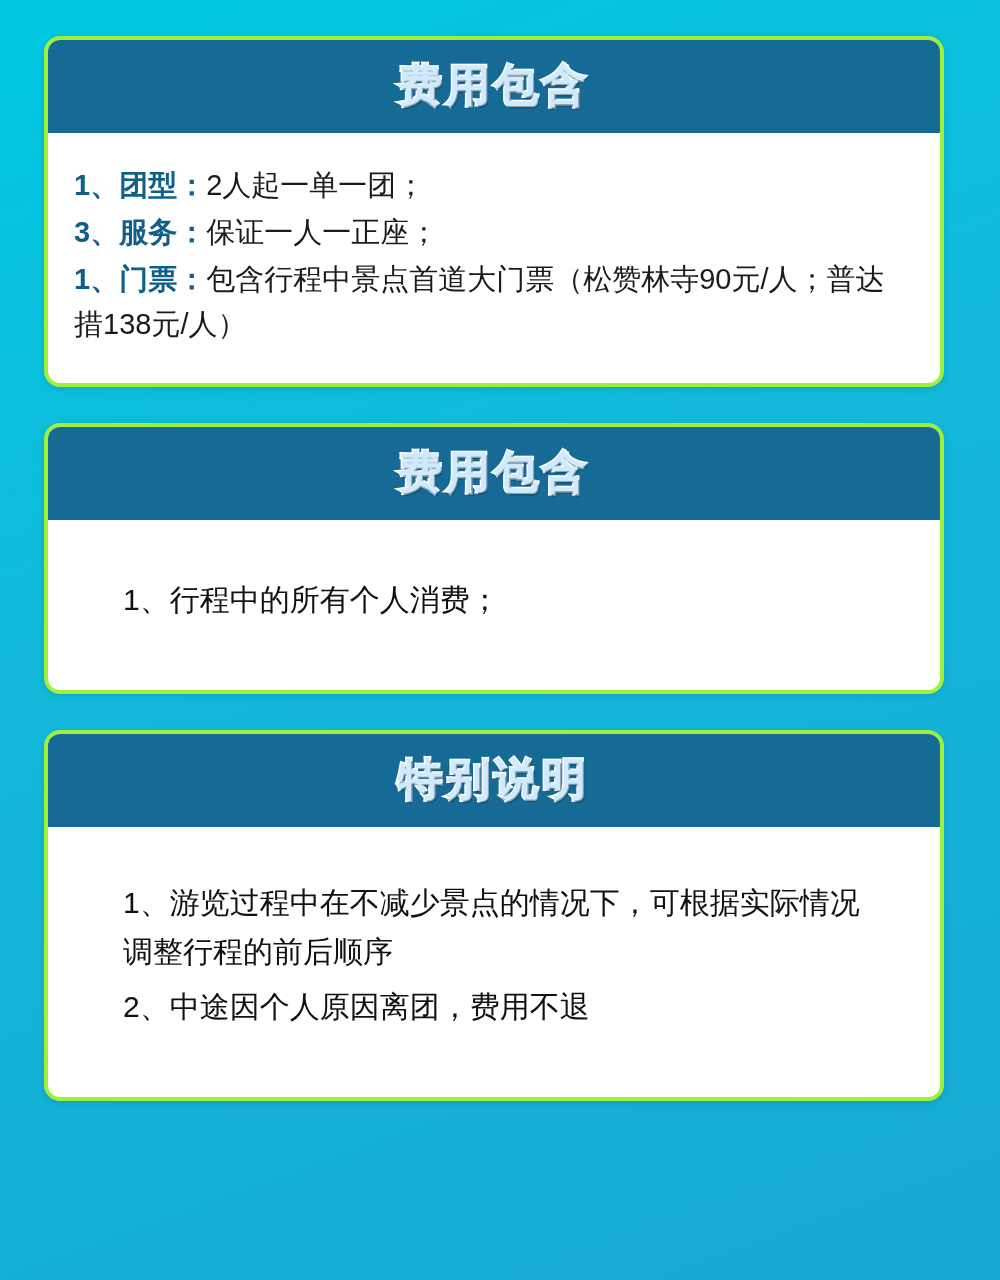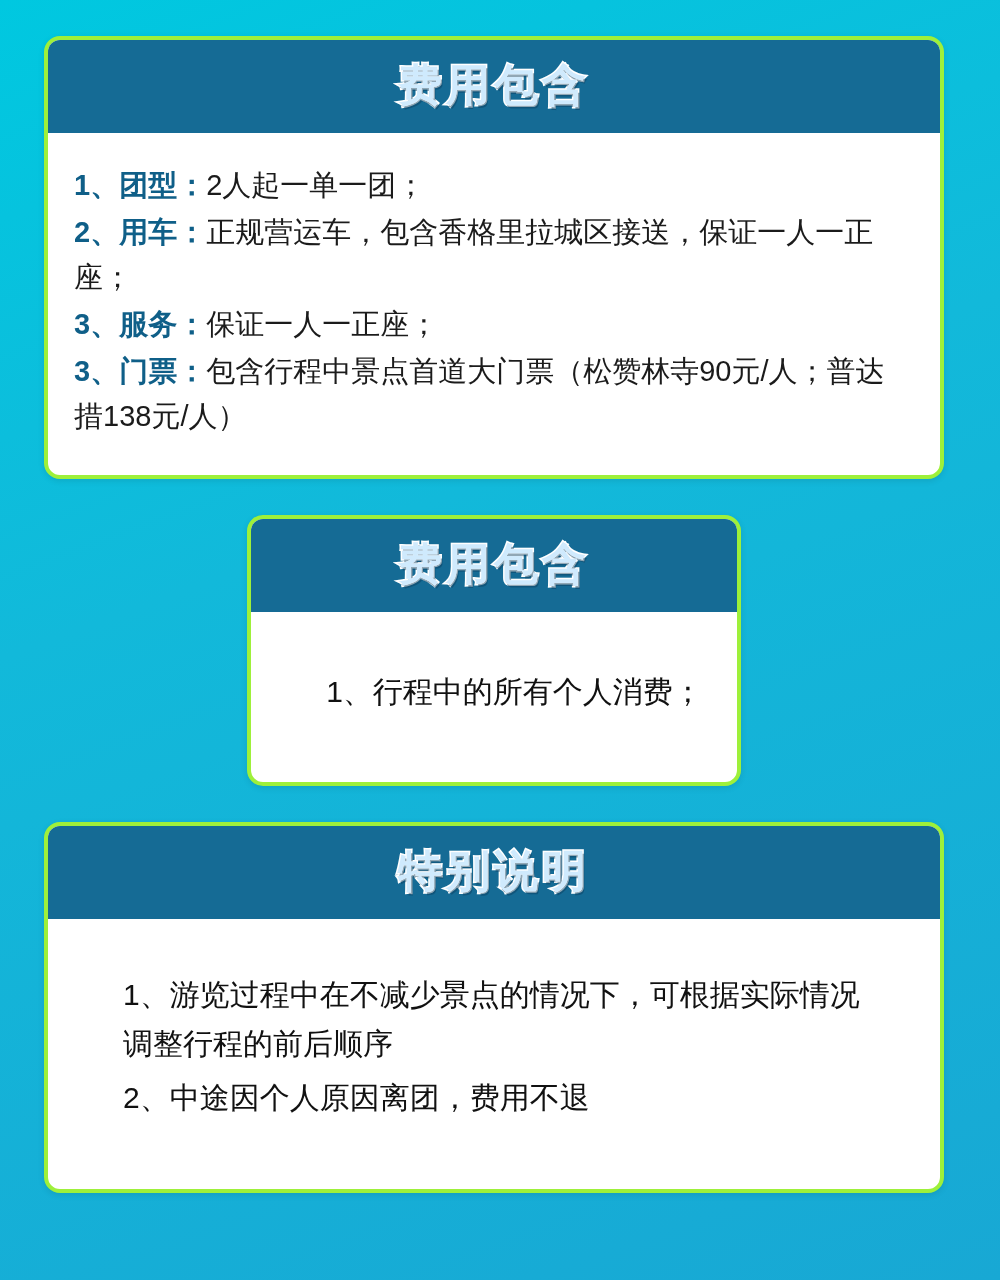--- a/index.html
+++ b/index.html
@@ -15,21 +15,20 @@
   }
   .page {
     position: relative;
     width: 988px;
     height: 1280px;
     box-sizing: border-box;
     padding: 36px 44px 0 44px;
     display: flex;
     flex-direction: column;
     gap: 36px;
-    align-items: center;
   }
   .card {
     border: 4px solid #9ef03a;
     border-radius: 16px;
     background: #ffffff;
     overflow: hidden;
     box-shadow: 0 2px 6px rgba(0,0,0,0.10);
     display: flex;
     flex-direction: column;
   }
@@ -94,27 +93,24 @@
 
   <section class="card card-1">
     <div class="card-header">
       <span class="card-title">费用包含</span>
     </div>
     <div class="card-body list-fee-include">
       <p class="line">
         <span class="lbl">1、团型：</span><span class="txt">2人起一单一团；</span>
       </p>
       <p class="line">
-        <span class="lbl">2、用车：</span><span class="txt">正规营运车，包含香格里拉城区接送，保证一人一正座；</span>
-      </p>
-      <p class="line">
         <span class="lbl">3、服务：</span><span class="txt">保证一人一正座；</span>
       </p>
       <p class="line">
-        <span class="lbl">3、门票：</span><span class="txt">包含行程中景点首道大门票（松赞林寺90元/人；普达措138元/人）</span>
+        <span class="lbl">1、门票：</span><span class="txt">包含行程中景点首道大门票（松赞林寺90元/人；普达措138元/人）</span>
       </p>
     </div>
   </section>
 
   <section class="card card-2">
     <div class="card-header">
       <span class="card-title">费用包含</span>
     </div>
     <div class="card-body list-plain">
       <p class="line">1、行程中的所有个人消费；</p>

